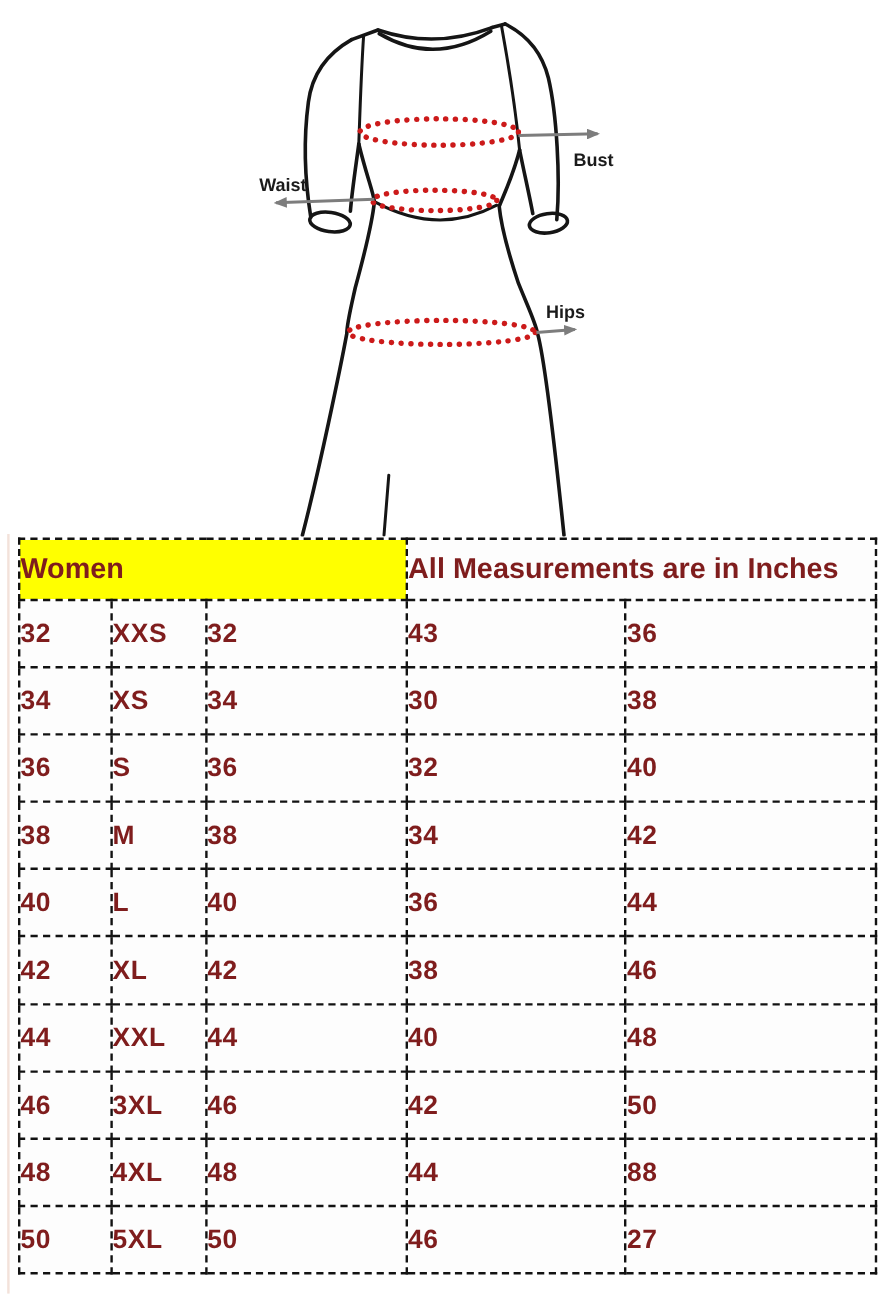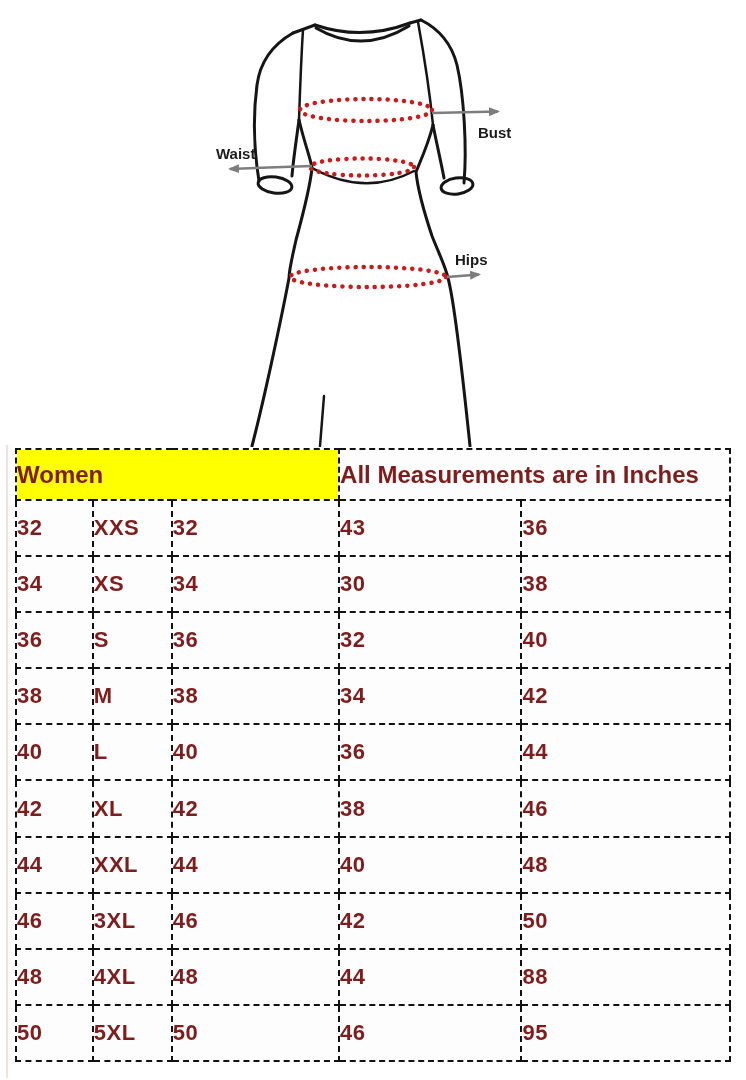--- a/index.html
+++ b/index.html
@@ -156,16 +156,16 @@
     <td>4XL</td>
     <td>48</td>
     <td>44</td>
     <td>88</td>
   </tr>
   <tr class="data-row">
     <td>50</td>
     <td>5XL</td>
     <td>50</td>
     <td>46</td>
-    <td>95</td>
+    <td>27</td>
   </tr>
 </tbody>
   </table>
 
 </body></html>

